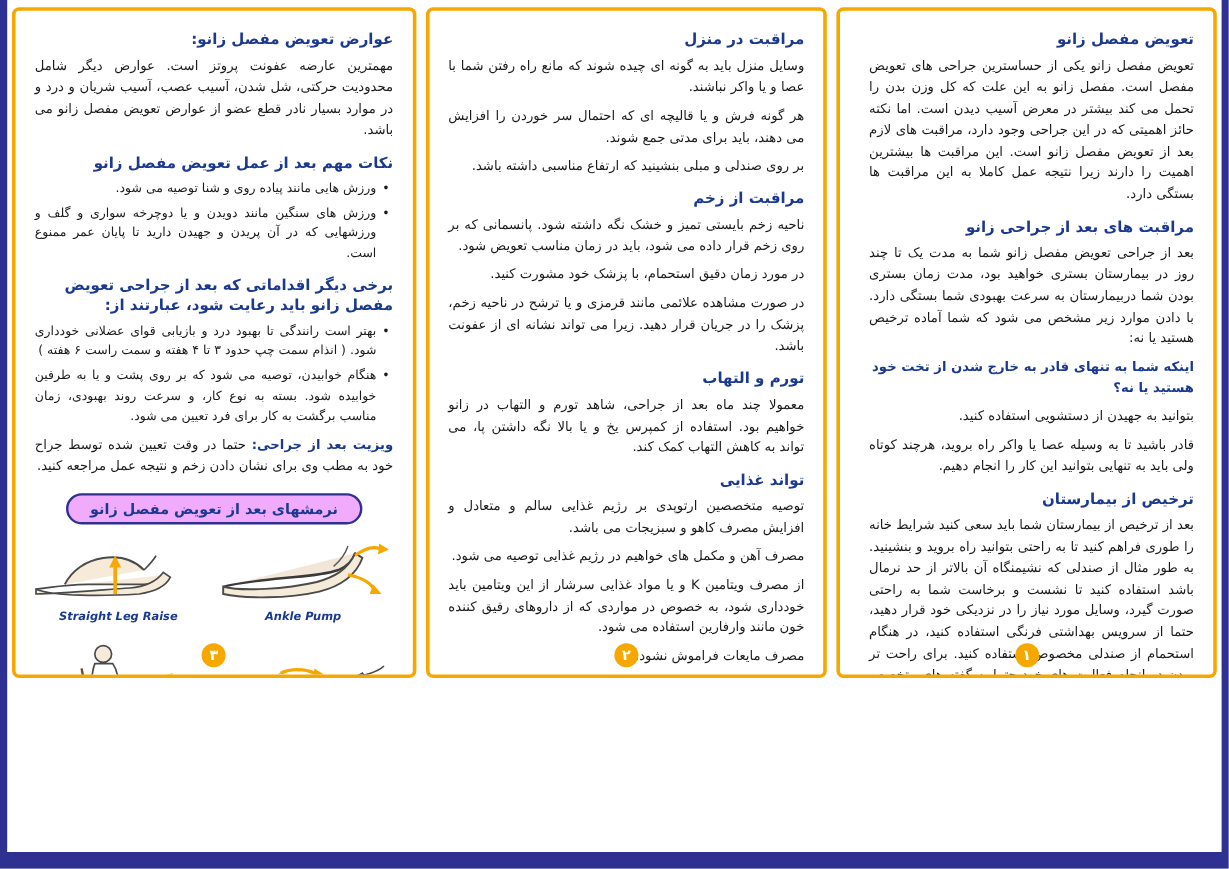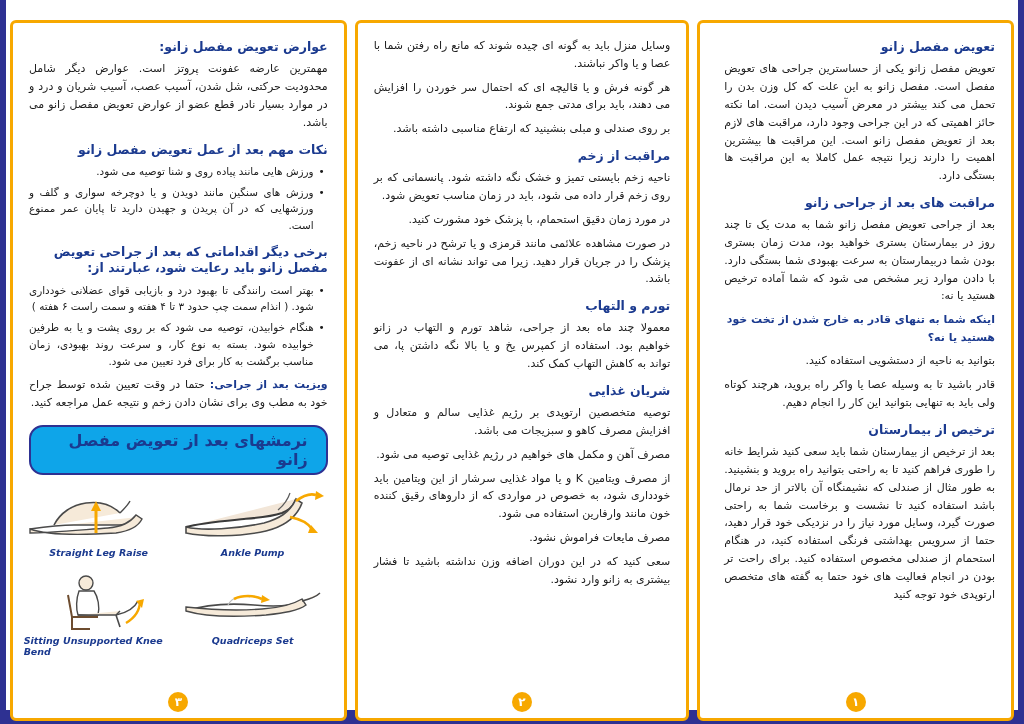--- a/index.html
+++ b/index.html
@@ -25,25 +25,25 @@
   .panels {
     position: absolute;
     left: 0; top: 0;
     width: 1012px; height: 710px;
     display: flex;
     flex-direction: row;
     direction: rtl;
   }
   .panel {
     position: relative;
-    height: 701px;
+    height: 559px;
     background: #ffffff;
     border: 3px solid #f7a800;
     border-radius: 6px;
-    margin: 20px 4px;
+    margin: 6px 4px;
     padding: 14px 16px 34px 16px;
     direction: rtl;
     text-align: right;
     overflow: hidden;
   }
   .panel-1 { width: 318px; padding-left: 24px; }
   .panel-2 { width: 336px; }
   .panel-3 { width: 338px; }
 
   h2.sec {
@@ -117,22 +117,22 @@
     margin-top: 14px;
     display: flex;
     justify-content: center;
   }
   .ex-title {
     border: 2px solid #2e3192;
     border-radius: 14px;
     padding: 4px 18px;
     color: #1b3a8f;
     font-weight: bold;
-    font-size: 16px;
-    background: #0ea5e9;
+    font-size: 12px;
+    background: #f0abfc;
   }
   .ex-grid {
     margin-top: 8px;
     display: grid;
     grid-template-columns: 1fr 1fr;
     grid-template-rows: 84px 84px;
     gap: 4px;
   }
   .ex-cell {
     position: relative;
@@ -164,43 +164,44 @@
   <div id="sheet">
     <div class="panels">
 
       <div class="panel panel-1">
         <h2 class="sec">تعویض مفصل زانو</h2>
         <p class="body">تعویض مفصل زانو یکی از حساسترین جراحی های تعویض مفصل است. مفصل زانو به این علت که کل وزن بدن را تحمل می کند بیشتر در معرض آسیب دیدن است. اما نکته حائز اهمیتی که در این جراحی وجود دارد، مراقبت های لازم بعد از تعویض مفصل زانو است. این مراقبت ها بیشترین اهمیت را دارند زیرا نتیجه عمل کاملا به این مراقبت ها بستگی دارد.</p>
 
         <h2 class="sec">مراقبت های بعد از جراحی زانو</h2>
         <p class="body">بعد از جراحی تعویض مفصل زانو شما به مدت یک تا چند روز در بیمارستان بستری خواهید بود، مدت زمان بستری بودن شما دربیمارستان به سرعت بهبودی شما بستگی دارد. با دادن موارد زیر مشخص می شود که شما آماده ترخیص هستید یا نه:</p>
         <p class="bold-q">اینکه شما به تنهای قادر به خارج شدن از تخت خود هستید یا نه؟</p>
-        <p class="body">بتوانید به ناحیه از دستشویی استفاده کنید.</p>
+        <p class="body">بتوانید به جهیدن از دستشویی استفاده کنید.</p>
         <p class="body">قادر باشید تا به وسیله عصا یا واکر راه بروید، هرچند کوتاه ولی باید به تنهایی بتوانید این کار را انجام دهیم.</p>
 
         <h2 class="sec">ترخیص از بیمارستان</h2>
         <p class="body">بعد از ترخیص از بیمارستان شما باید سعی کنید شرایط خانه را طوری فراهم کنید تا به راحتی بتوانید راه بروید و بنشینید. به طور مثال از صندلی که نشیمنگاه آن بالاتر از حد نرمال باشد استفاده کنید تا نشست و برخاست شما به راحتی صورت گیرد، وسایل مورد نیاز را در نزدیکی خود قرار دهید، حتما از سرویس بهداشتی فرنگی استفاده کنید، در هنگام استحمام از صندلی مخصوص استفاده کنید. برای راحت تر بودن در انجام فعالیت های خود حتما به گفته های متخصص ارتوپدی خود توجه کنید</p>
 
         <div class="page-badge">۱</div>
       </div>
 
       <div class="panel panel-2">
+        <h2 class="sec">مراقبت در منزل</h2>
         <p class="body">وسایل منزل باید به گونه ای چیده شوند که مانع راه رفتن شما با عصا و یا واکر نباشند.</p>
         <p class="body">هر گونه فرش و یا قالیچه ای که احتمال سر خوردن را افزایش می دهند، باید برای مدتی جمع شوند.</p>
         <p class="body">بر روی صندلی و مبلی بنشینید که ارتفاع مناسبی داشته باشد.</p>
 
         <h2 class="sec">مراقبت از زخم</h2>
         <p class="body">ناحیه زخم بایستی تمیز و خشک نگه داشته شود. پانسمانی که بر روی زخم قرار داده می شود، باید در زمان مناسب تعویض شود.</p>
         <p class="body">در مورد زمان دقیق استحمام، با پزشک خود مشورت کنید.</p>
         <p class="body">در صورت مشاهده علائمی مانند قرمزی و یا ترشح در ناحیه زخم، پزشک را در جریان قرار دهید. زیرا می تواند نشانه ای از عفونت باشد.</p>
 
         <h2 class="sec">تورم و التهاب</h2>
         <p class="body">معمولا چند ماه بعد از جراحی، شاهد تورم و التهاب در زانو خواهیم بود. استفاده از کمپرس یخ و یا بالا نگه داشتن پا، می تواند به کاهش التهاب کمک کند.</p>
 
-        <h2 class="sec">شریان غذایی</h2>
+        <h2 class="sec">تواند غذایی</h2>
         <p class="body">توصیه متخصصین ارتوپدی بر رژیم غذایی سالم و متعادل و افزایش مصرف کاهو و سبزیجات می باشد.</p>
         <p class="body">مصرف آهن و مکمل های خواهیم در رژیم غذایی توصیه می شود.</p>
         <p class="body">از مصرف ویتامین K و یا مواد غذایی سرشار از این ویتامین باید خودداری شود، به خصوص در مواردی که از داروهای رقیق کننده خون مانند وارفارین استفاده می شود.</p>
         <p class="body">مصرف مایعات فراموش نشود.</p>
         <p class="body">سعی کنید که در این دوران اضافه وزن نداشته باشید تا فشار بیشتری به زانو وارد نشود.</p>
 
         <div class="page-badge">۲</div>
       </div>
 
       <div class="panel panel-3">

